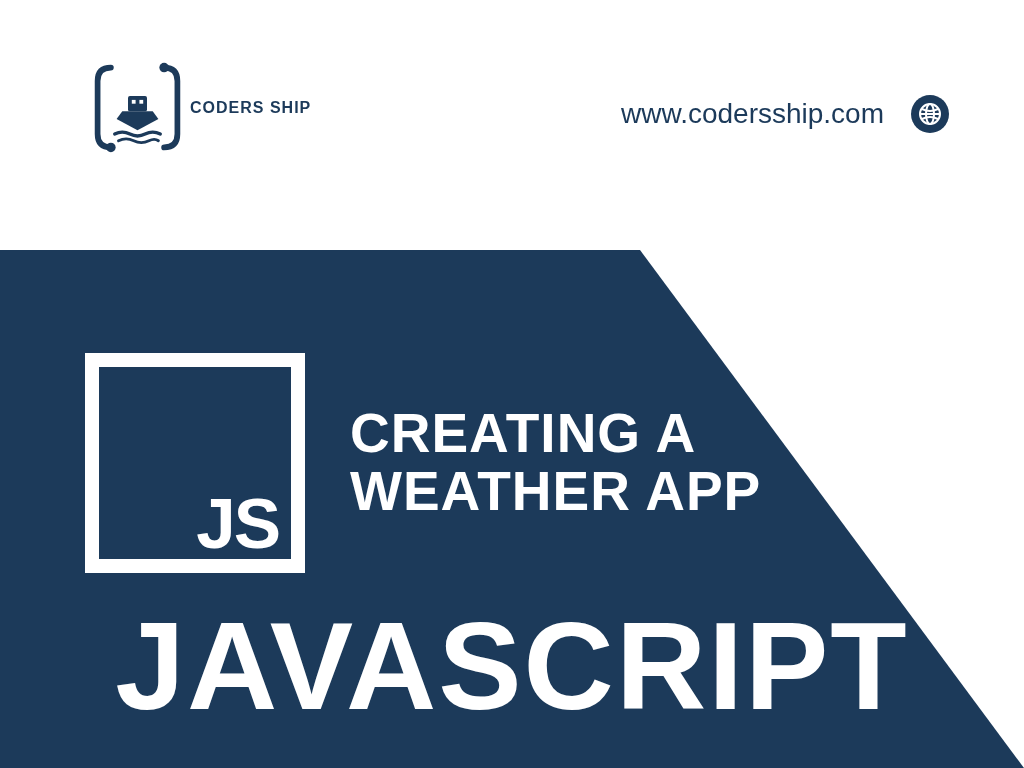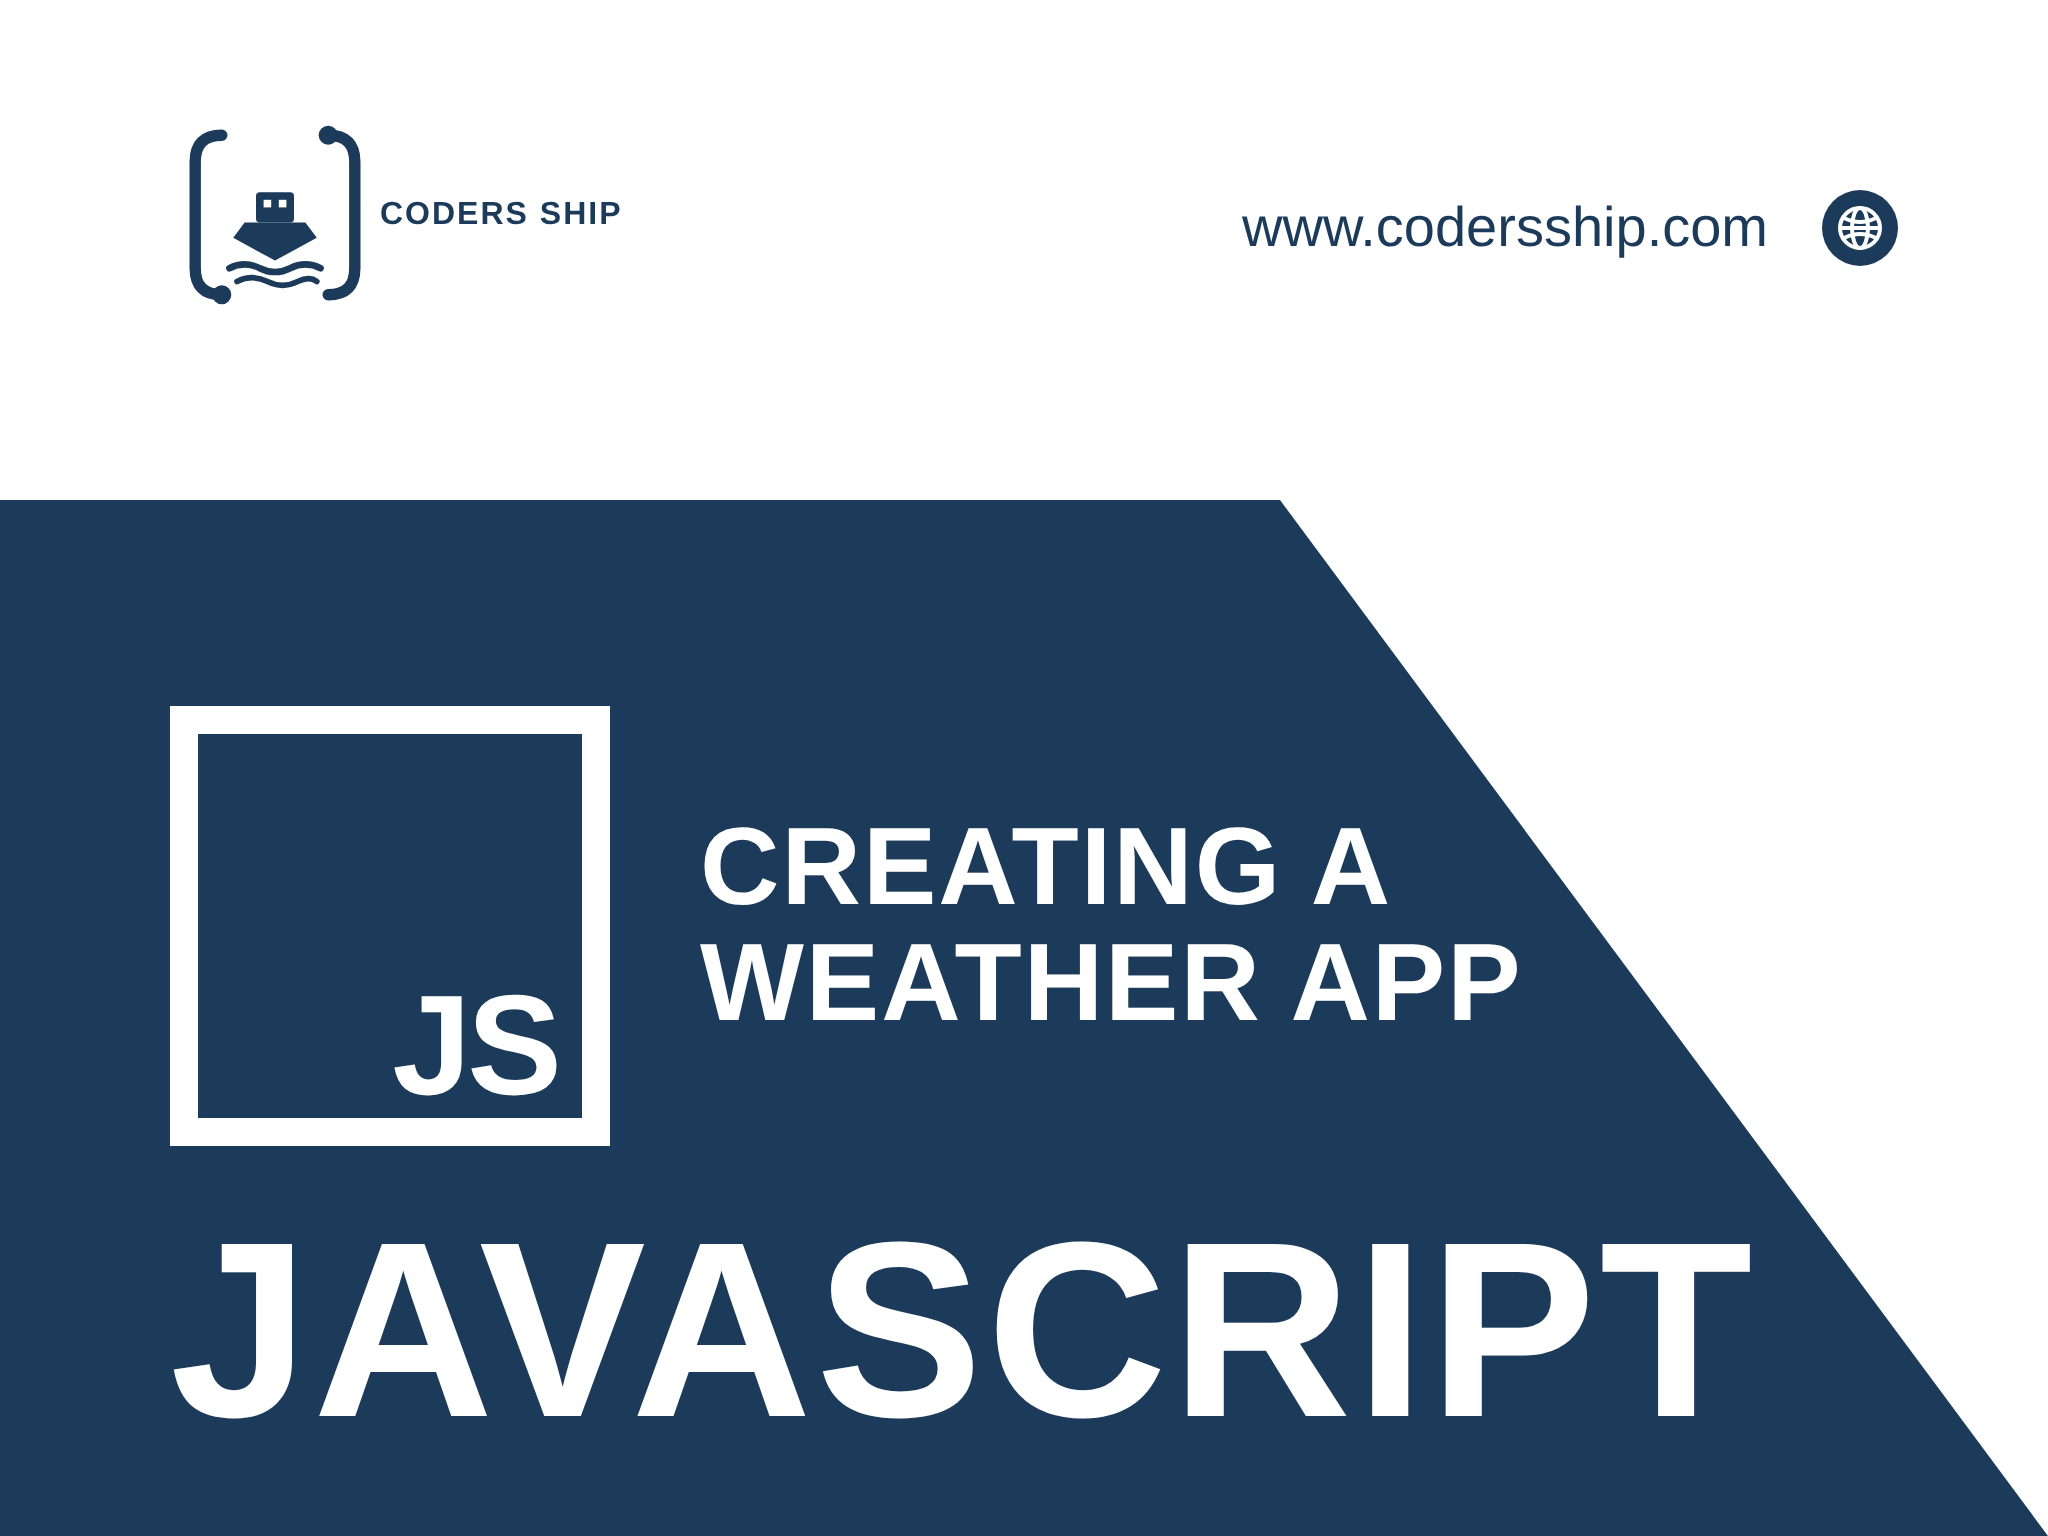--- a/index.html
+++ b/index.html
@@ -107,20 +107,21 @@
       font-size: 55px;
       font-weight: 900;
       line-height: 1.05;
       letter-spacing: 1px;
     }
     .hero-big {
       font-size: 125px;
       font-weight: 900;
       letter-spacing: 2px;
       line-height: 1;
+      text-align: center;
     }
   </style>
 </head>
 <body>
 
 <div class="header">
   <div class="logo-block">
     <div class="logo-icon">
       <svg viewBox="0 0 100 100">
 

